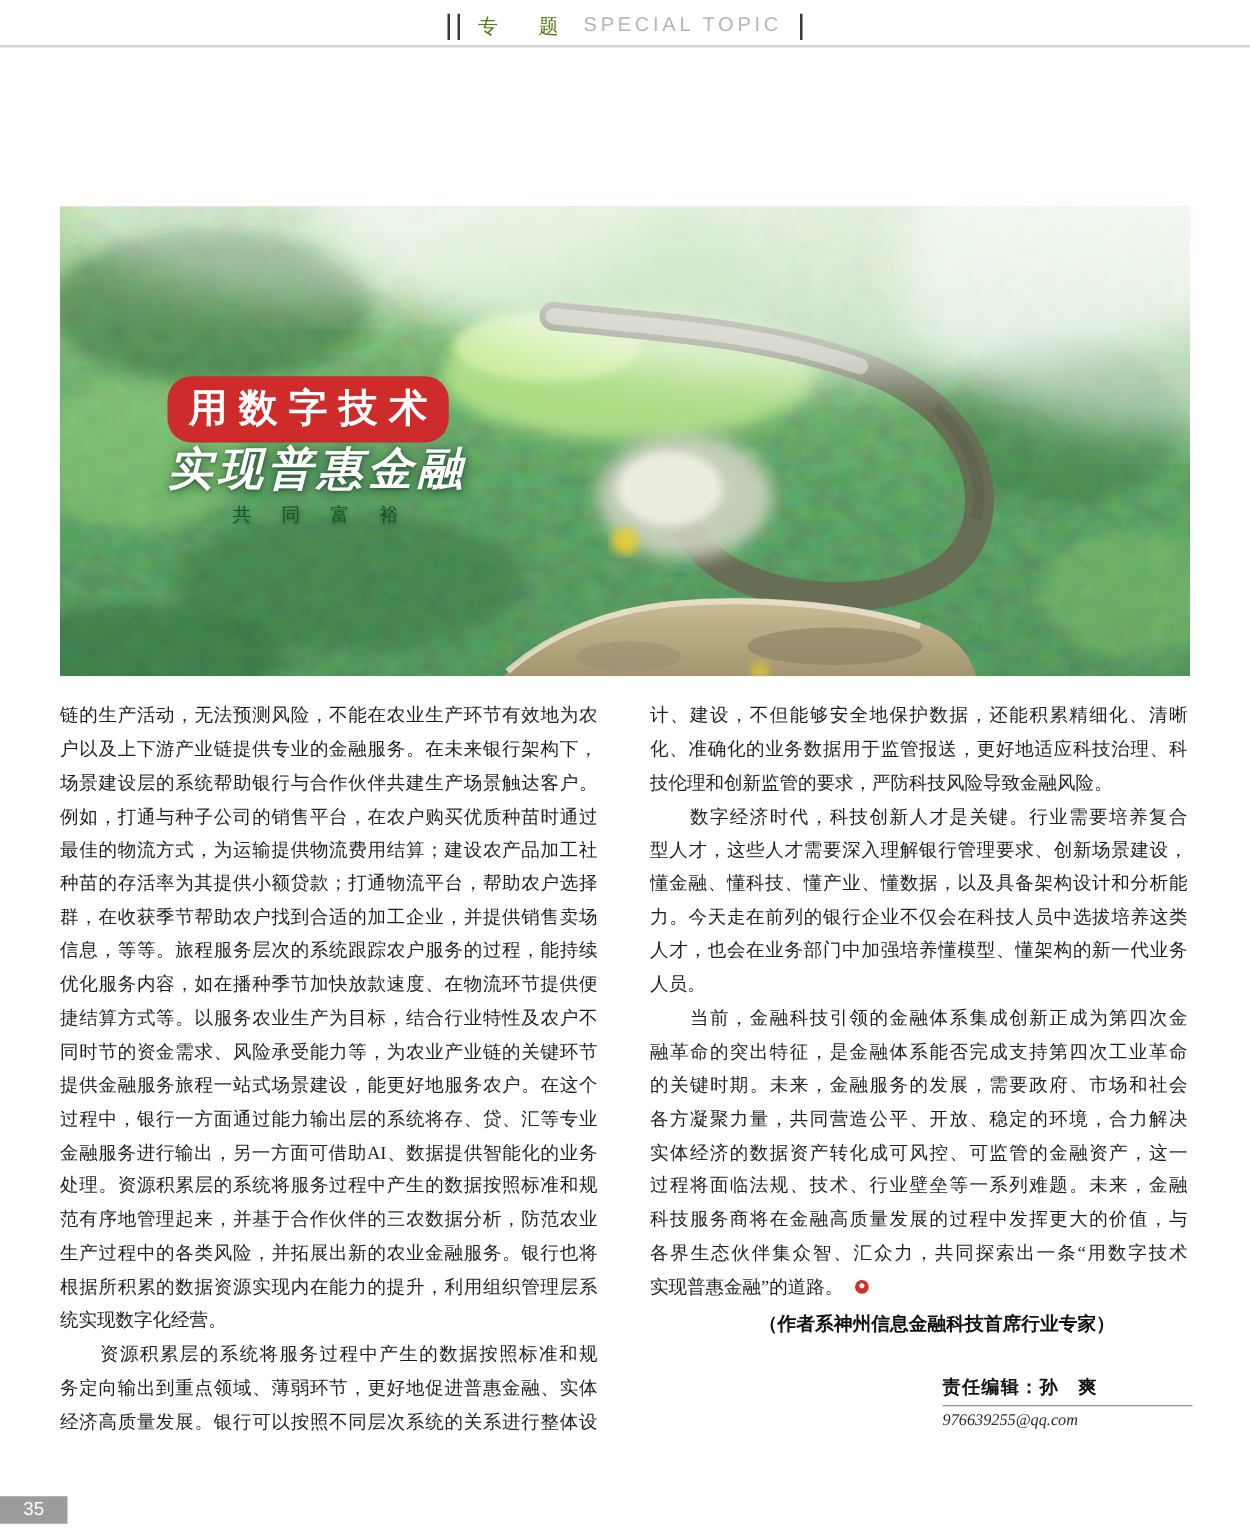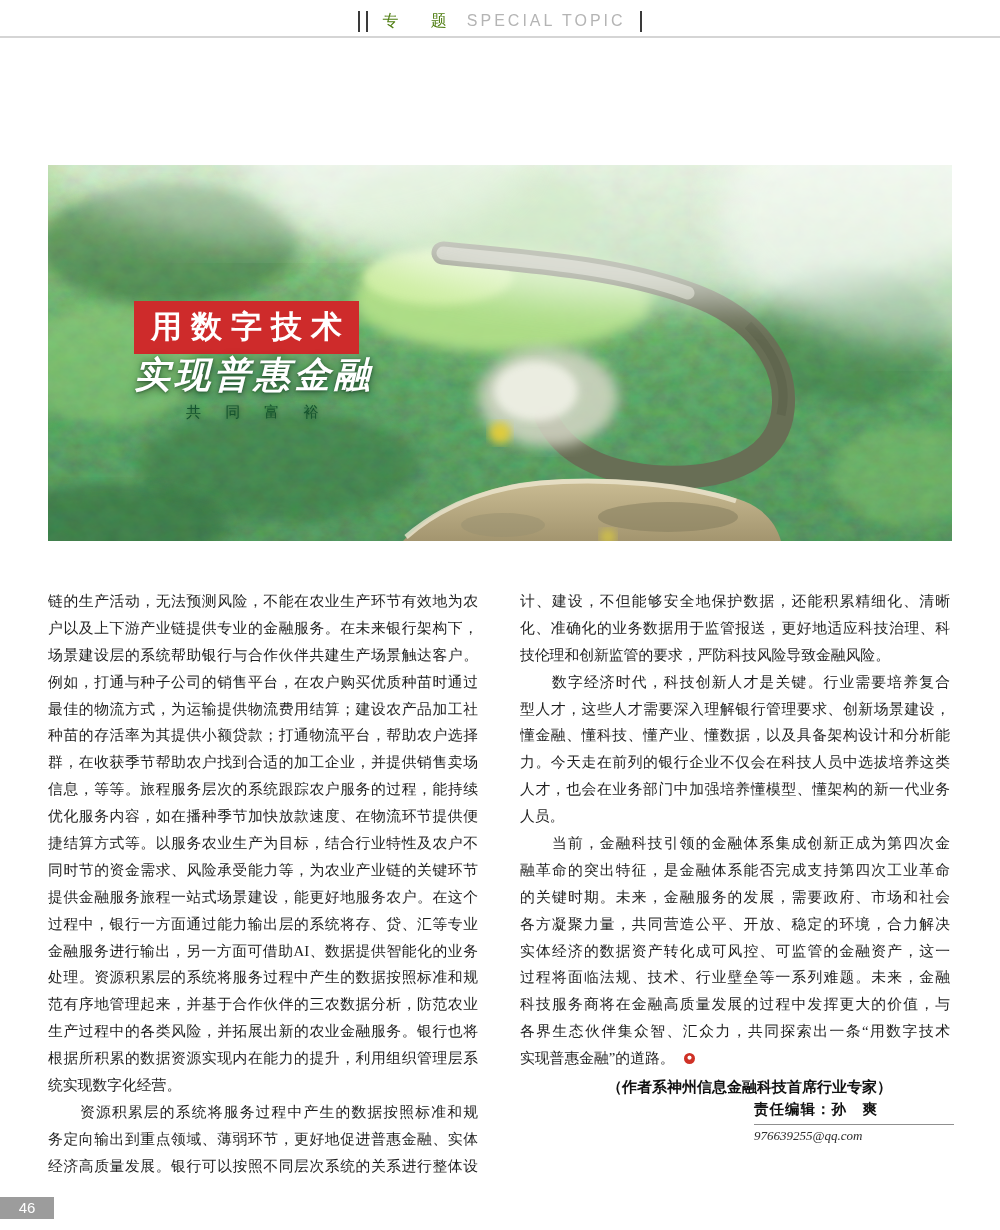--- a/index.html
+++ b/index.html
@@ -14,30 +14,30 @@
   .hdr .sbar{width:2px;height:21px;background:#3a3a3a;}
   .hdr .cn{font-size:16px;color:#4d7c0f;letter-spacing:14px;margin-right:-8px;}
   .hdr .en{font-size:16px;color:#b4b4b4;letter-spacing:3px;text-align:center;}
   .toprule{position:absolute;left:0;top:36px;width:1000px;height:2px;background:#d5d5d5;}
 
   
   .hero{position:absolute;left:48px;top:165px;width:904px;height:376px;margin:0;overflow:hidden;}
   .hero svg{position:absolute;left:0;top:0;width:100%;height:100%;display:block;}
   .h1{position:absolute;left:86px;top:136px;background:#ce2b2b;color:#fff;
       font-weight:bold;font-size:31px;letter-spacing:9px;padding:5px 8px 6px 17px;
-      font-family:"Liberation Sans","DejaVu Sans",sans-serif;}
+      font-family:"Liberation Sans","DejaVu Sans",sans-serif;border-radius:19px;}
   .h2{position:absolute;left:86px;top:186px;color:#fff;font-weight:bold;font-size:36px;
       letter-spacing:4px;font-family:"Liberation Sans","DejaVu Sans",sans-serif;
       text-shadow:0 2px 10px rgba(10,50,25,.65),0 1px 3px rgba(10,50,25,.55);font-style:italic;}
   .h3{position:absolute;left:138px;top:238px;color:#14532d;font-size:15px;letter-spacing:10px;
       font-family:"Liberation Sans","DejaVu Sans",sans-serif;
       text-shadow:0 1px 4px rgba(10,50,25,.6);}
 
   
-  .col{position:absolute;top:588px;width:430px;color:#1f1f1f;}
+  .col{position:absolute;top:560px;width:430px;color:#1f1f1f;}
   .col.left{left:48px;}
   .col.right{left:520px;}
   .line{height:26.9px;line-height:26.9px;font-size:14.8px;overflow:hidden;
         text-align:justify;text-align-last:justify;}
   .line.para-end,.para-end{text-align-last:left;}
   .end-dot{display:inline-block;width:11px;height:11px;border-radius:50%;
            background:radial-gradient(circle at 50% 42%, #ffffff 0 1.6px, #cf3126 2.4px);
            margin-left:6px;vertical-align:-1px;}
   .author{margin-top:6px;text-align:right;padding-right:58px;font-weight:bold;font-size:15px;
           color:#111;font-family:"Liberation Sans","DejaVu Sans",sans-serif;}
@@ -186,14 +186,14 @@
     </div>
     <div class="author">（作者系神州信息金融科技首席行业专家）</div>
   </div>
 
   <div class="editor-block">
     <div class="editor">责任编辑：孙　爽</div>
     <div class="editor-rule"></div>
     <div class="email">976639255@qq.com</div>
   </div>
 
-  <div class="pagenum">46</div>
+  <div class="pagenum">35</div>
 </div>
 
 </body></html>

